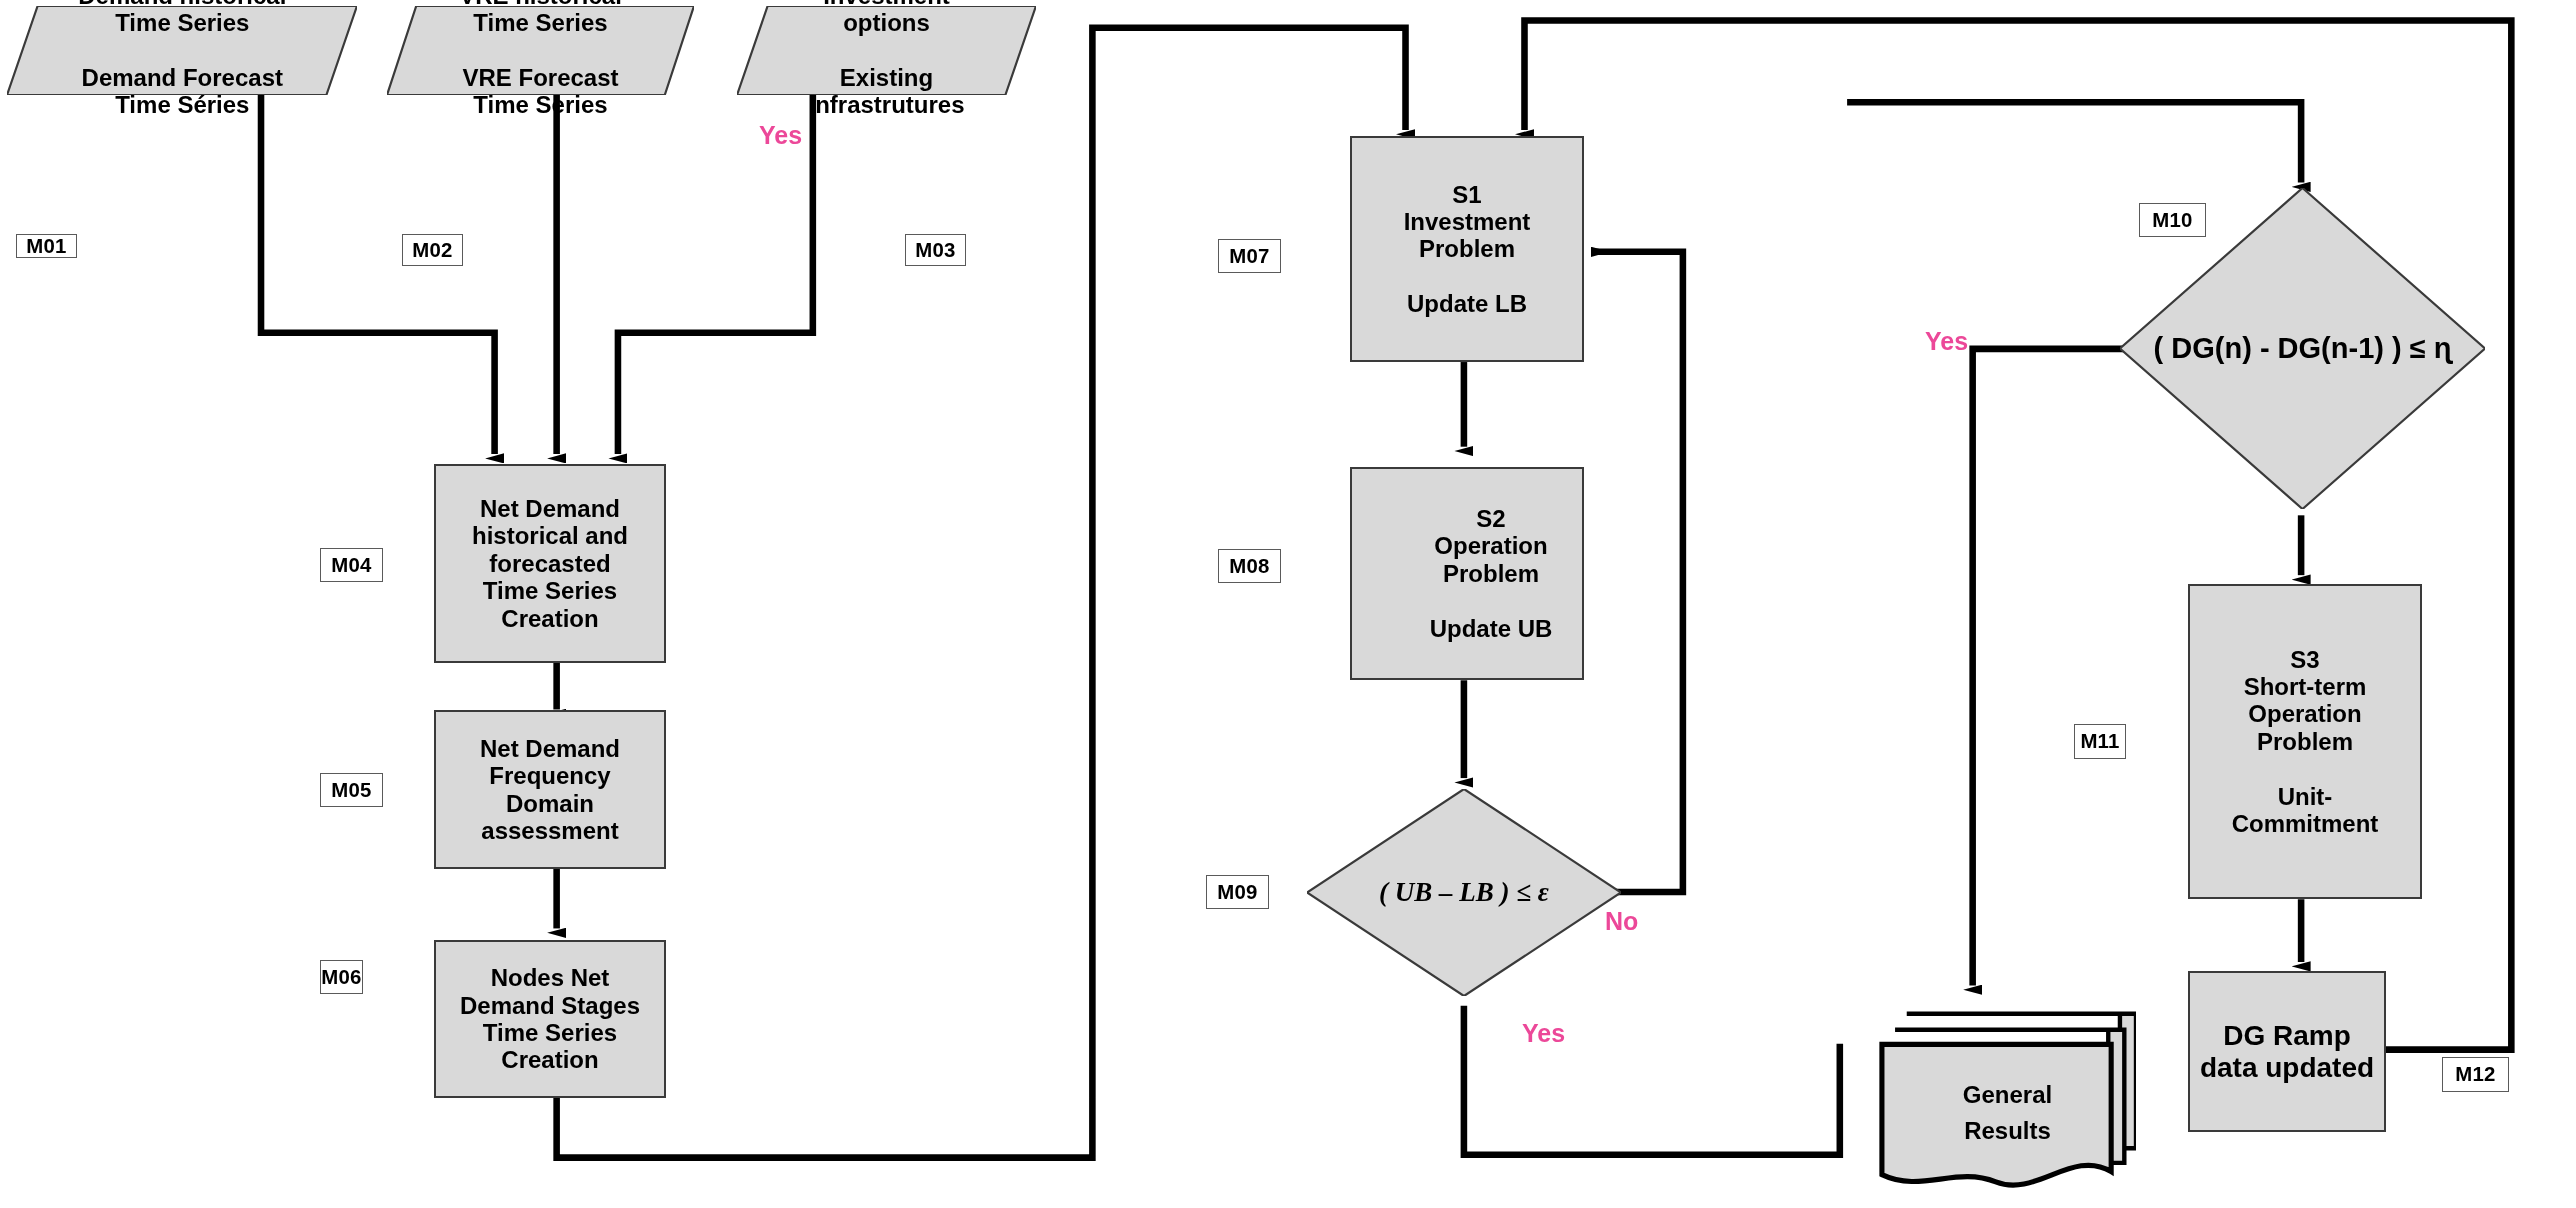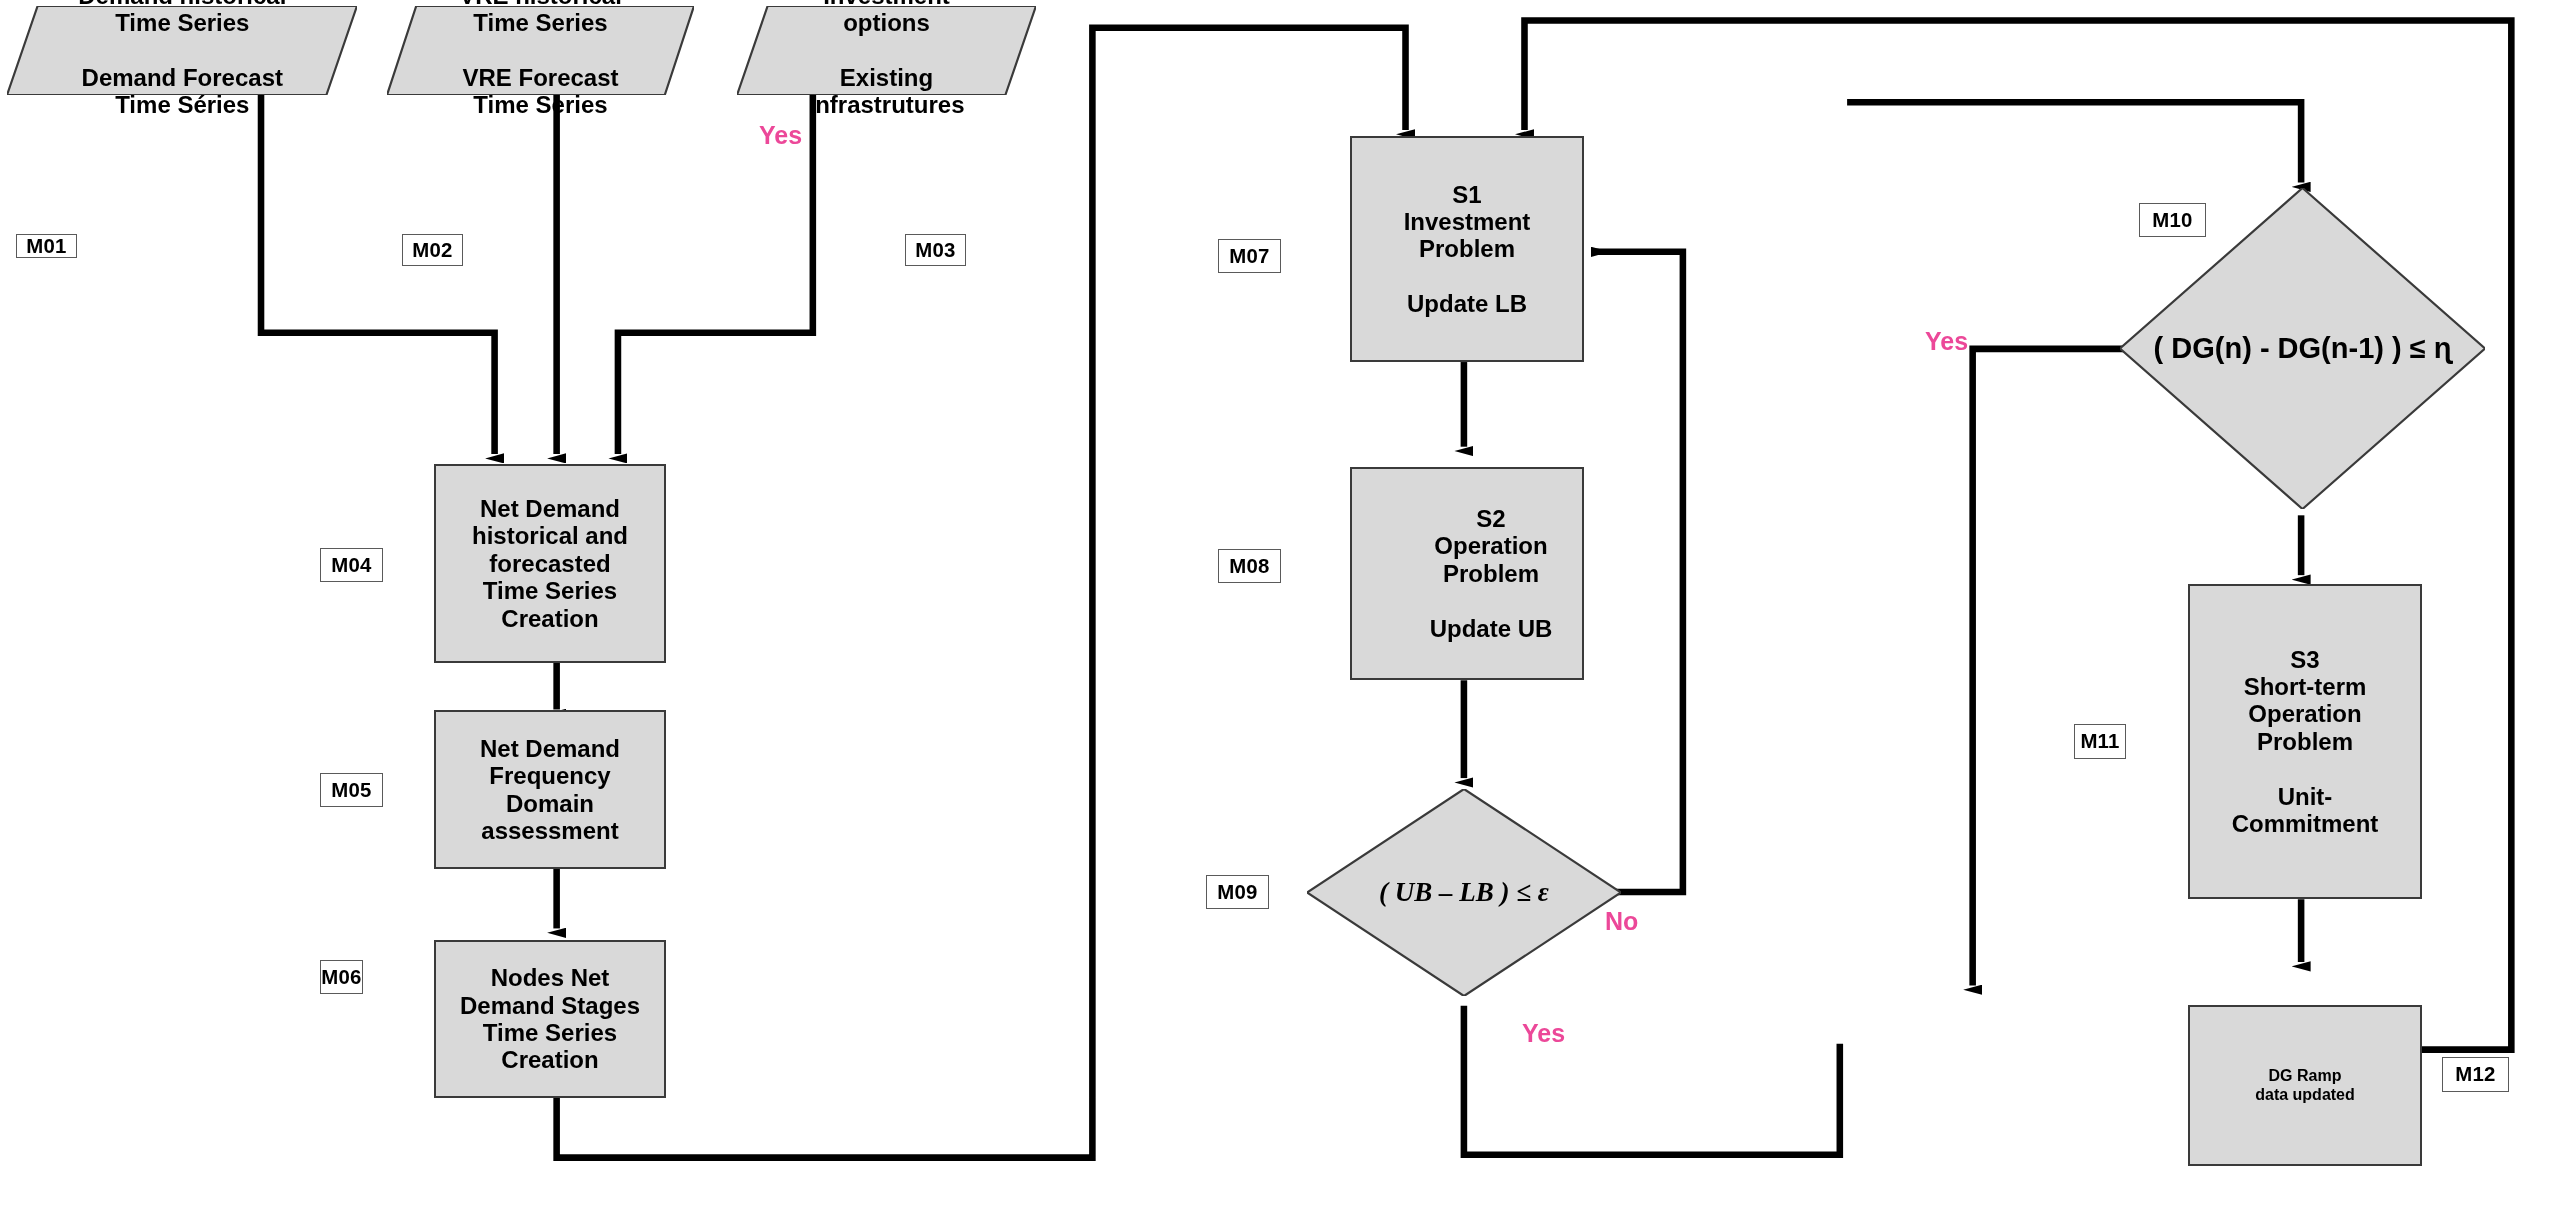--- a/index.html
+++ b/index.html
@@ -202,23 +202,32 @@
 Operation
 Problem
 
 Unit-
 Commitment</span>
   </div>
   <div class="tag" style="left:2074px;top:724px;width:52px;height:35px;">
     <span>M11</span>
   </div>
 
-  <div class="node proc" style="left:2188px;top:971px;width:234px;height:161px;font-size:16px;margin-top:34px;">
+  <div class="node proc" style="left:2188px;top:971px;width:198px;height:161px;font-size:28px;">
     <span class="txt">DG Ramp
 data updated</span>
   </div>
   <div class="tag" style="left:2442px;top:1057px;width:67px;height:35px;">
     <span>M12</span>
   </div>
 
+  <div class="node doc" style="left:1879px;top:1002px;width:257px;height:196px;font-size:24px;">
+    <svg class="shape" viewBox="0 0 352 268" preserveAspectRatio="none">
+      <path d="M38,16 L352,16 L352,200 L330,200 L330,16 Z" fill="#d9d9d9" stroke="#000" stroke-width="6"></path>
+      <path d="M22,38 L336,38 L336,220 L314,220 L314,38 Z" fill="#d9d9d9" stroke="#000" stroke-width="6"></path>
+      <path d="M4,58 L318,58 L318,232 C265,200 215,268 160,246 C105,224 58,262 4,236 Z" fill="#d9d9d9" stroke="#000" stroke-width="7"></path>
+    </svg>
+    <span class="txt" style="padding-top:26px;">General
+Results</span>
+  </div>
 
 </div>
 
 
 </body></html>

